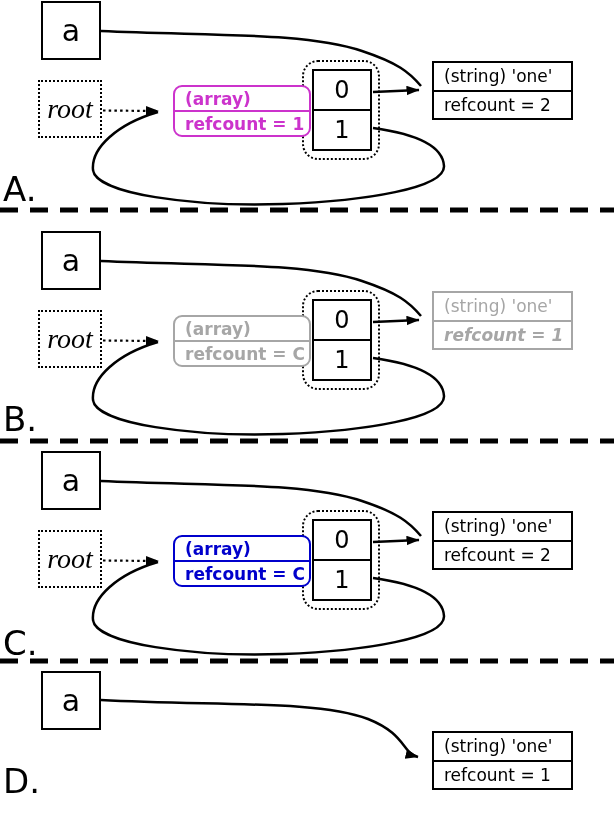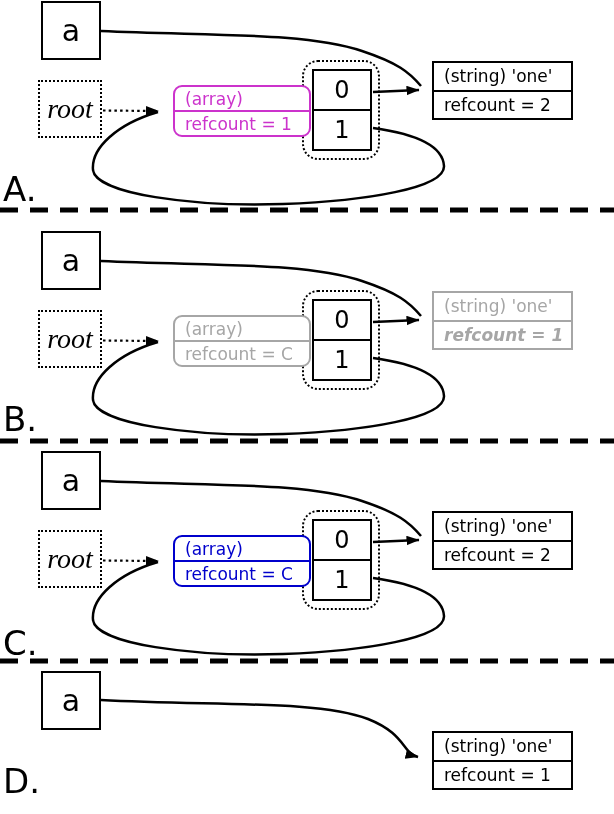--- a/index.html
+++ b/index.html
@@ -12,21 +12,21 @@
   .var-box{position:absolute;left:41px;top:1px;width:60px;height:59px;box-sizing:border-box;
            border:2.5px solid #000;background:#fff;display:flex;align-items:center;justify-content:center;
            font-size:30px;}
   .root-box{position:absolute;left:38px;top:80px;width:64px;height:58px;box-sizing:border-box;
             border:2px dotted #000;display:flex;align-items:center;justify-content:center;
             font-size:28px;font-style:italic;font-family:Liberation Serif, serif;}
   .hash-outline{position:absolute;left:302px;top:60px;width:78px;height:100px;box-sizing:border-box;
                 border:2.5px dotted #000;border-radius:16px;z-index:1;}
   .array-node{position:absolute;left:173px;top:85px;width:138px;height:52px;box-sizing:border-box;
               background:#fff;border:2px solid var(--node-c,#000);border-radius:9px;
-              color:var(--node-c,#000);font-size:17px;display:flex;flex-direction:column;z-index:2;}
+              color:var(--node-c,#000);font-size:17px;display:flex;flex-direction:column;z-index:2;font-weight:bold;}
   .array-node .node-row:first-child{border-bottom:2px solid var(--node-c,#000);}
   .hash-cells{position:absolute;left:312px;top:69px;width:60px;height:82px;box-sizing:border-box;
               background:#fff;border:2.5px solid #000;display:flex;flex-direction:column;z-index:3;}
   .hash-cells .cell{flex:1;display:flex;align-items:center;justify-content:center;font-size:24px;}
   .hash-cells .cell:first-child{border-bottom:2.5px solid #000;}
   .string-node{position:absolute;left:432px;top:61px;width:141px;height:59px;box-sizing:border-box;
                background:#fff;border:2.5px solid var(--node-c,#000);border-radius:0;
                color:var(--node-c,#000);font-size:17px;display:flex;flex-direction:column;z-index:2;}
   .string-node .node-row:first-child{border-bottom:2.5px solid var(--node-c,#000);}
   .node-row{flex:1;display:flex;align-items:center;padding-left:10px;white-space:nowrap;}

